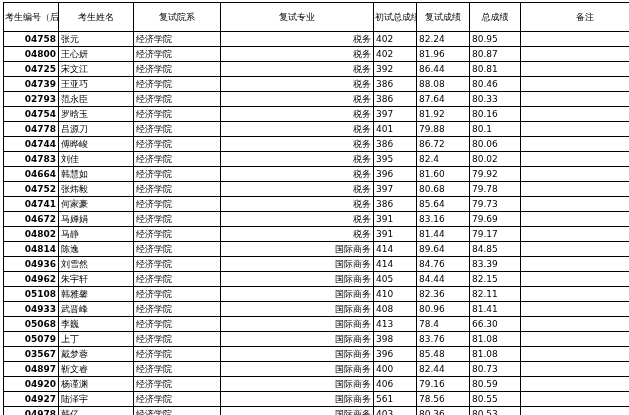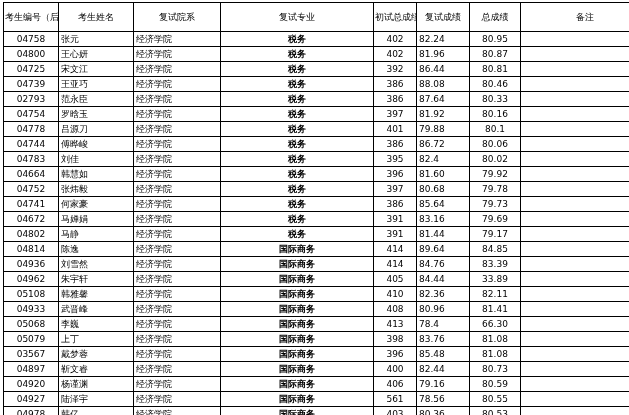--- a/index.html
+++ b/index.html
@@ -36,27 +36,27 @@
     overflow: hidden;
   }
   table.grid thead th {
     font-weight: normal;
     text-align: center;
     height: 26px;
     line-height: 11px;
     font-size: 9px;
     padding: 1px 1px;
   }
-  .c-id      { width: 52px;  text-align: center; }
+  .c-id      { width: 52px;  text-align: right; font-weight: bold; }
   .c-name    { width: 72px;  text-align: left; margin-left: 22px; }
   .c-college { width: 84px;  text-align: left; font-family: Liberation Serif, serif; }
-  .c-major   { width: 150px; text-align: center; font-weight: bold; }
-  .c-written { width: 40px;  text-align: center; }
+  .c-major   { width: 150px; text-align: right; }
+  .c-written { width: 40px;  text-align: left; }
   .c-retest  { width: 50px;  text-align: left; }
-  .c-total   { width: 48px;  text-align: center; }
+  .c-total   { width: 48px;  text-align: left; }
   .c-remark  { width: 126px; text-align: left; }
   thead .c-id, thead .c-written { line-height: 10px; }
 </style>
 </head>
 <body>
 
 <div class="sheet">
   <table class="grid">
     <thead>
       <tr>
@@ -231,21 +231,21 @@
           <td class="c-total">83.39</td>
           <td class="c-remark"></td>
         </tr>
         <tr>
           <td class="c-id">04962</td>
           <td class="c-name">朱宇轩</td>
           <td class="c-college">经济学院</td>
           <td class="c-major">国际商务</td>
           <td class="c-written">405</td>
           <td class="c-retest">84.44</td>
-          <td class="c-total">33.89</td>
+          <td class="c-total">82.15</td>
           <td class="c-remark"></td>
         </tr>
         <tr>
           <td class="c-id">05108</td>
           <td class="c-name">韩雅馨</td>
           <td class="c-college">经济学院</td>
           <td class="c-major">国际商务</td>
           <td class="c-written">410</td>
           <td class="c-retest">82.36</td>
           <td class="c-total">82.11</td>

